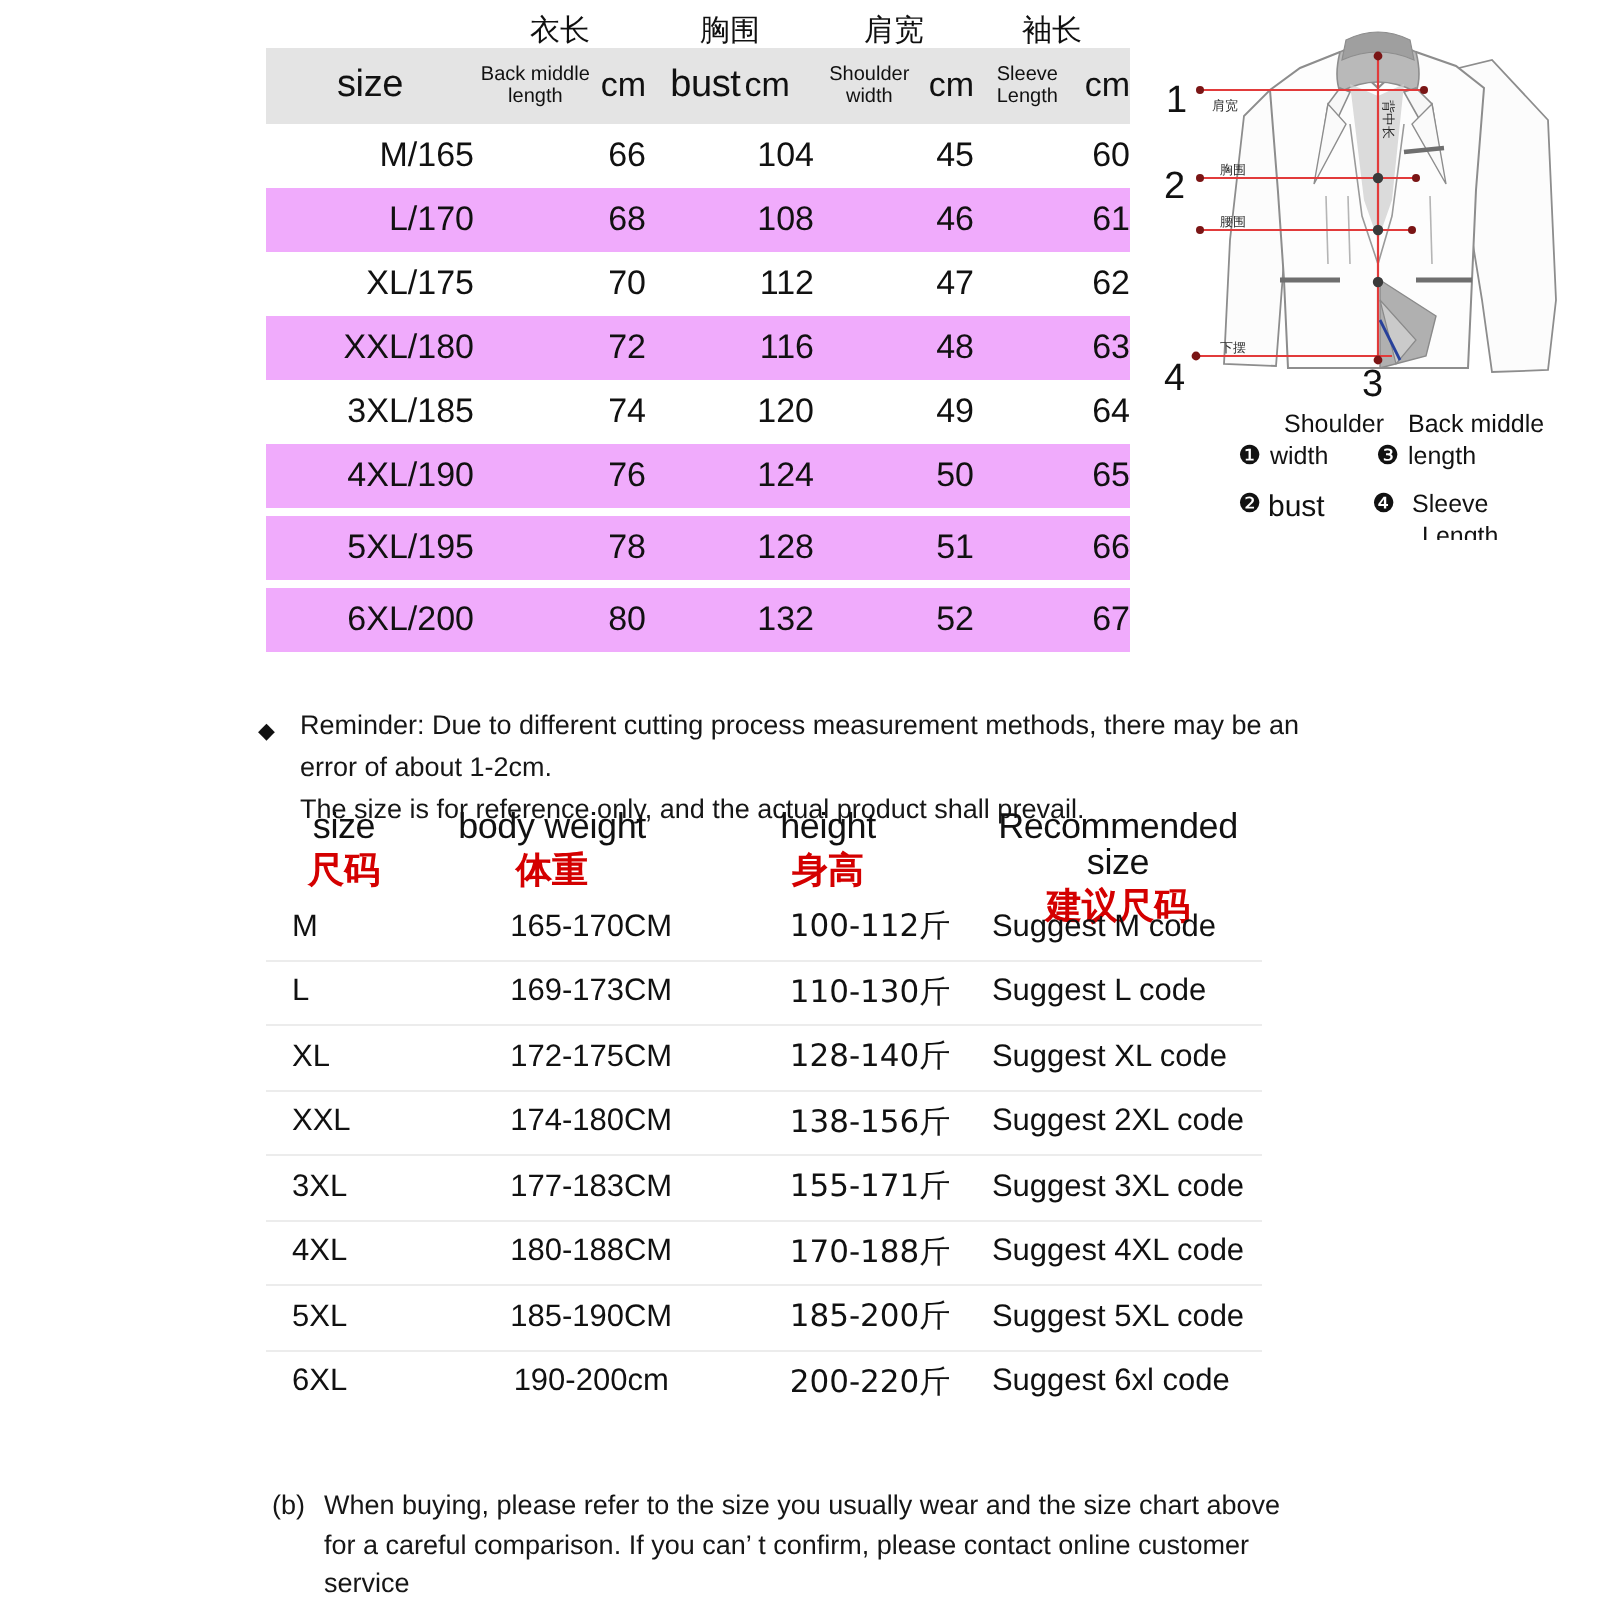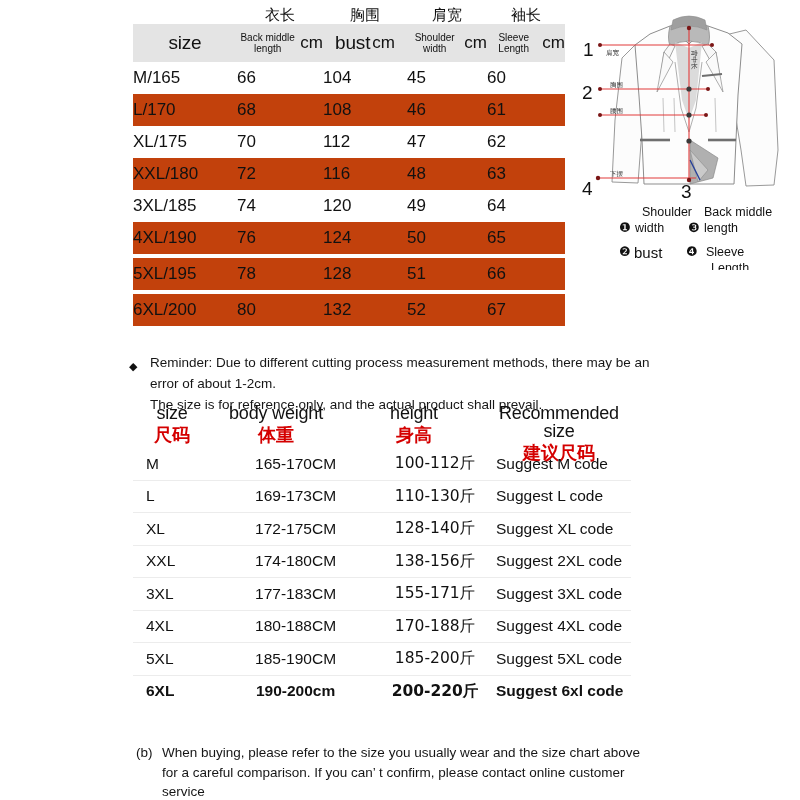--- a/index.html
+++ b/index.html
@@ -60,24 +60,24 @@
   }
   .t1-head-unit {
     font-size: 17px;
     color: #111;
   }
   .t1-row {
     display: flex;
     height: 32px;
     align-items: center;
   }
-  .t1-row.alt { background: #c2410c; }
+  .t1-row.alt { background: #f0abfc; }
   .t1-gap { height: 4px; }
   .t1-cell {
-    text-align: left;
+    text-align: right;
     font-size: 17px;
     color: #111;
   }
   
   .c0 { width: 104px; }
   .c1 { width: 86px; }
   .c2 { width: 84px; }
   .c3 { width: 80px; }
   .c4 { width: 78px; }
 
@@ -141,21 +141,21 @@
     color: #d40000;
     margin-top: 4px;
     font-family: Liberation Sans, sans-serif;
   }
   .t2-row {
     display: flex;
     height: 31.5px;
     align-items: center;
     border-bottom: 1px solid #ececec;
   }
-  .t2-row:last-child { border-bottom: none; font-weight: bold; }
+  .t2-row:last-child { border-bottom: none; }
   .t2-cell {
     font-size: 15.5px;
     color: #111;
   }
   .d0 { width: 78px; text-align: left; padding-left: 13px; }
   .d1 { width: 146px; text-align: center; padding-left: 8px; }
   .d2 { width: 130px; text-align: center; padding-left: 10px; font-family: "DejaVu Sans", sans-serif; }
   .d3 { width: 144px; text-align: left; }
 
   .h0 { width: 78px; }

